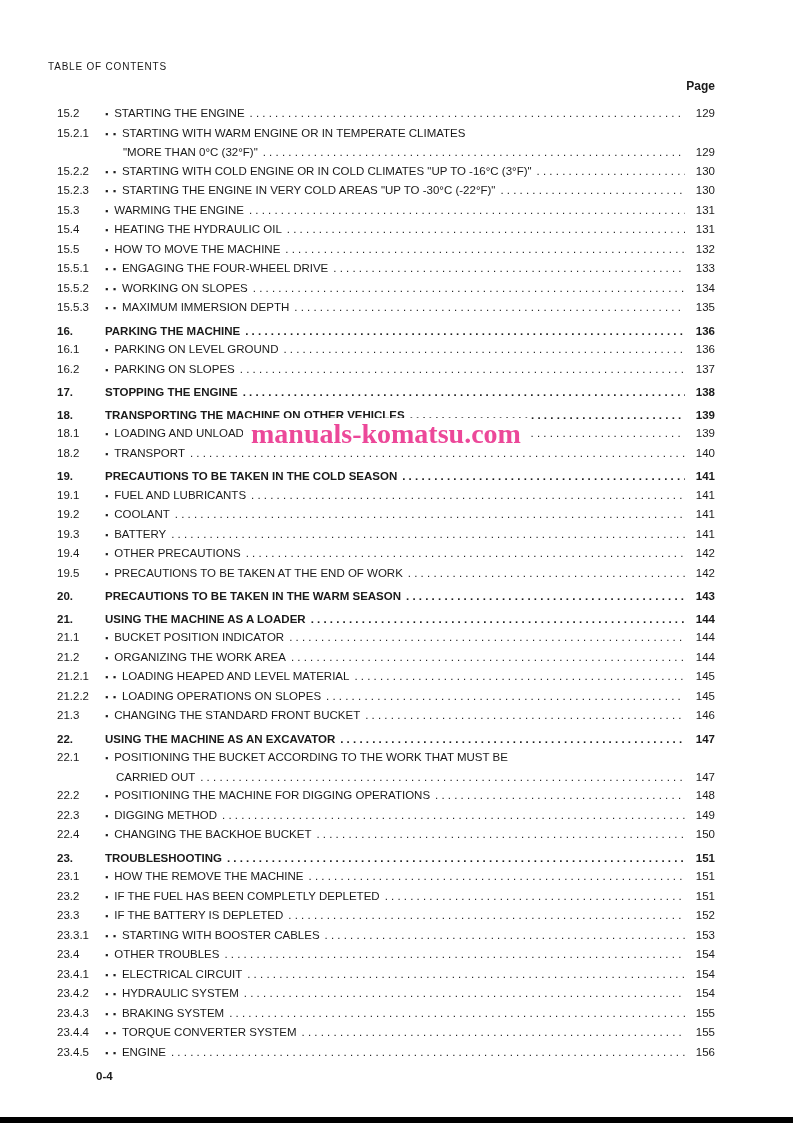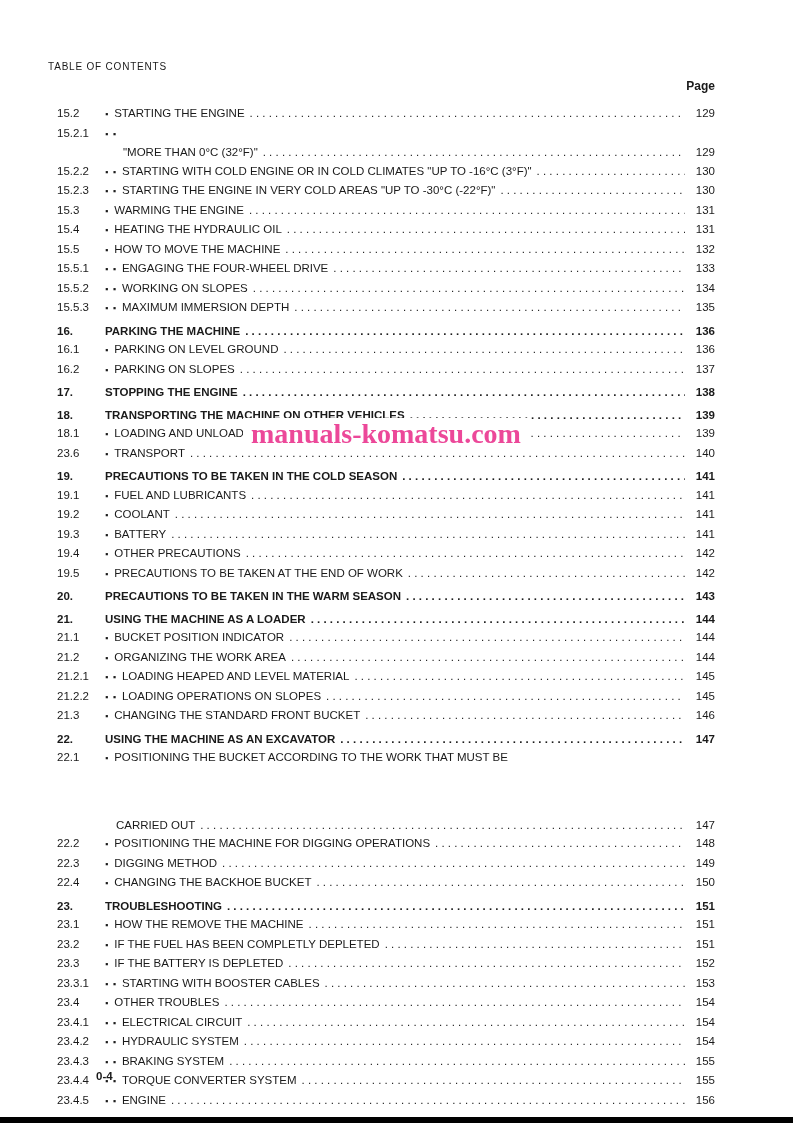--- a/index.html
+++ b/index.html
@@ -54,21 +54,21 @@
     flex: 1;
     min-width: 10px;
     overflow: hidden;
     white-space: nowrap;
     margin: 0 4px 0 5px;
   }
   .leader::after {
     content: ". . . . . . . . . . . . . . . . . . . . . . . . . . . . . . . . . . . . . . . . . . . . . . . . . . . . . . . . . . . . . . . . . . . . . . . . . . . . . . . . . . . . . . . . . . . . . . . . . . . . . . . . . . . . . . . . . . . . . . . . . . . . . . . . . . . . . . . . . . . . . . . .";
   }
   .pagenum { flex: none; min-width: 26px; text-align: right; }
-  .line2.lvl1 { padding-left: 11px; margin-top: 48px; }
+  .line2.lvl1 { padding-left: 11px; }
   .line2.lvl2 { padding-left: 18px; }
   .watermark {
     position: absolute;
     left: 243px;
     top: 418px;
     font-family: "Liberation Serif", serif;
     font-size: 28px;
     font-weight: bold;
     color: #ec4899;
     background: #ffffff;
@@ -109,20 +109,21 @@
             <span class="leader"></span>
             <span class="pagenum">129</span>
           </div>
         </div>
       </div>
       <div class="toc-row">
         <span class="num">15.2.1</span>
         <div class="entry-body">
           <div class="line">
             <span class="bullets">▪&nbsp;▪</span>
+            <span class="title">STARTING WITH WARM ENGINE OR IN TEMPERATE CLIMATES</span>
           </div>
           <div class="line line2 lvl2">
             <span class="title">"MORE THAN 0°C (32°F)"</span>
             <span class="leader"></span>
             <span class="pagenum">129</span>
           </div>
         </div>
       </div>
       <div class="toc-row">
         <span class="num">15.2.2</span>
@@ -269,21 +270,21 @@
         <div class="entry-body">
           <div class="line">
             <span class="bullets">▪</span>
             <span class="title">LOADING AND UNLOADING THE MACHINE</span>
             <span class="leader"></span>
             <span class="pagenum">139</span>
           </div>
         </div>
       </div>
       <div class="toc-row">
-        <span class="num">23.6</span>
+        <span class="num">18.2</span>
         <div class="entry-body">
           <div class="line">
             <span class="bullets">▪</span>
             <span class="title">TRANSPORT</span>
             <span class="leader"></span>
             <span class="pagenum">140</span>
           </div>
         </div>
       </div>
       <div class="toc-row bold">

